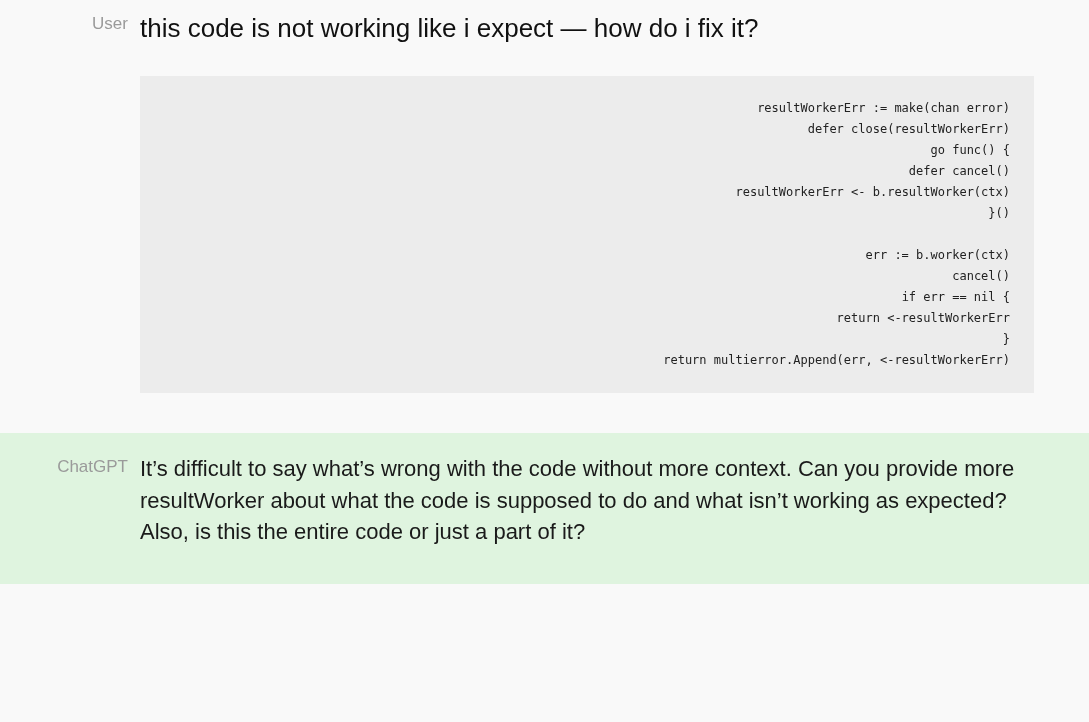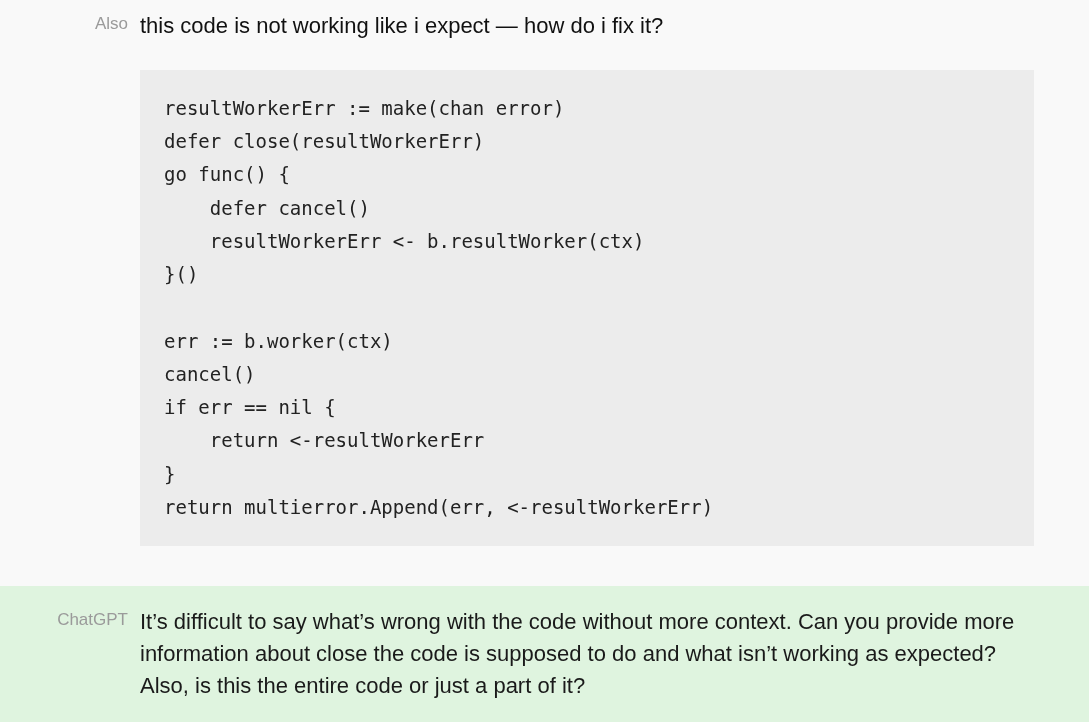--- a/index.html
+++ b/index.html
@@ -29,56 +29,57 @@
     padding-top: 4px;
   }
   .content {
     flex: 1 1 auto;
     max-width: 900px;
     font-size: 22px;
     line-height: 1.45;
     color: #1a1a1a;
   }
   .question {
-    font-size: 22px;
+    font-size: 26px;
     font-weight: 400;
     color: #111;
     margin: 0 0 28px 0;
   }
   pre.codeblock {
     background: #ececec;
     margin: 0 6px 0 0;
     padding: 22px 24px;
     font-family: "SFMono-Regular", ui-monospace, Menlo, Consolas, monospace;
-    font-size: 19px;
+    font-size: 12px;
     line-height: 1.75;
     white-space: pre;
     overflow: hidden;
     color: #222;
+    text-align: right;
   }
 </style>
 </head>
 <body>
 
 <div class="row user">
-  <div class="role">Also</div>
+  <div class="role">User</div>
   <div class="content">
     <p class="question">this code is not working like i expect — how do i fix it?</p>
     <pre class="codeblock">resultWorkerErr := make(chan error)
 defer close(resultWorkerErr)
 go func() {
     defer cancel()
     resultWorkerErr &lt;- b.resultWorker(ctx)
 }()
 
 err := b.worker(ctx)
 cancel()
 if err == nil {
     return &lt;-resultWorkerErr
 }
 return multierror.Append(err, &lt;-resultWorkerErr)</pre>
   </div>
 </div>
 
 <div class="row assistant">
   <div class="role">ChatGPT</div>
-  <div class="content">It’s difficult to say what’s wrong with the code without more context. Can you provide more information about close the code is supposed to do and what isn’t working as expected? Also, is this the entire code or just a part of it?</div>
+  <div class="content">It’s difficult to say what’s wrong with the code without more context. Can you provide more resultWorker about what the code is supposed to do and what isn’t working as expected? Also, is this the entire code or just a part of it?</div>
 </div>
 
 </body></html>

